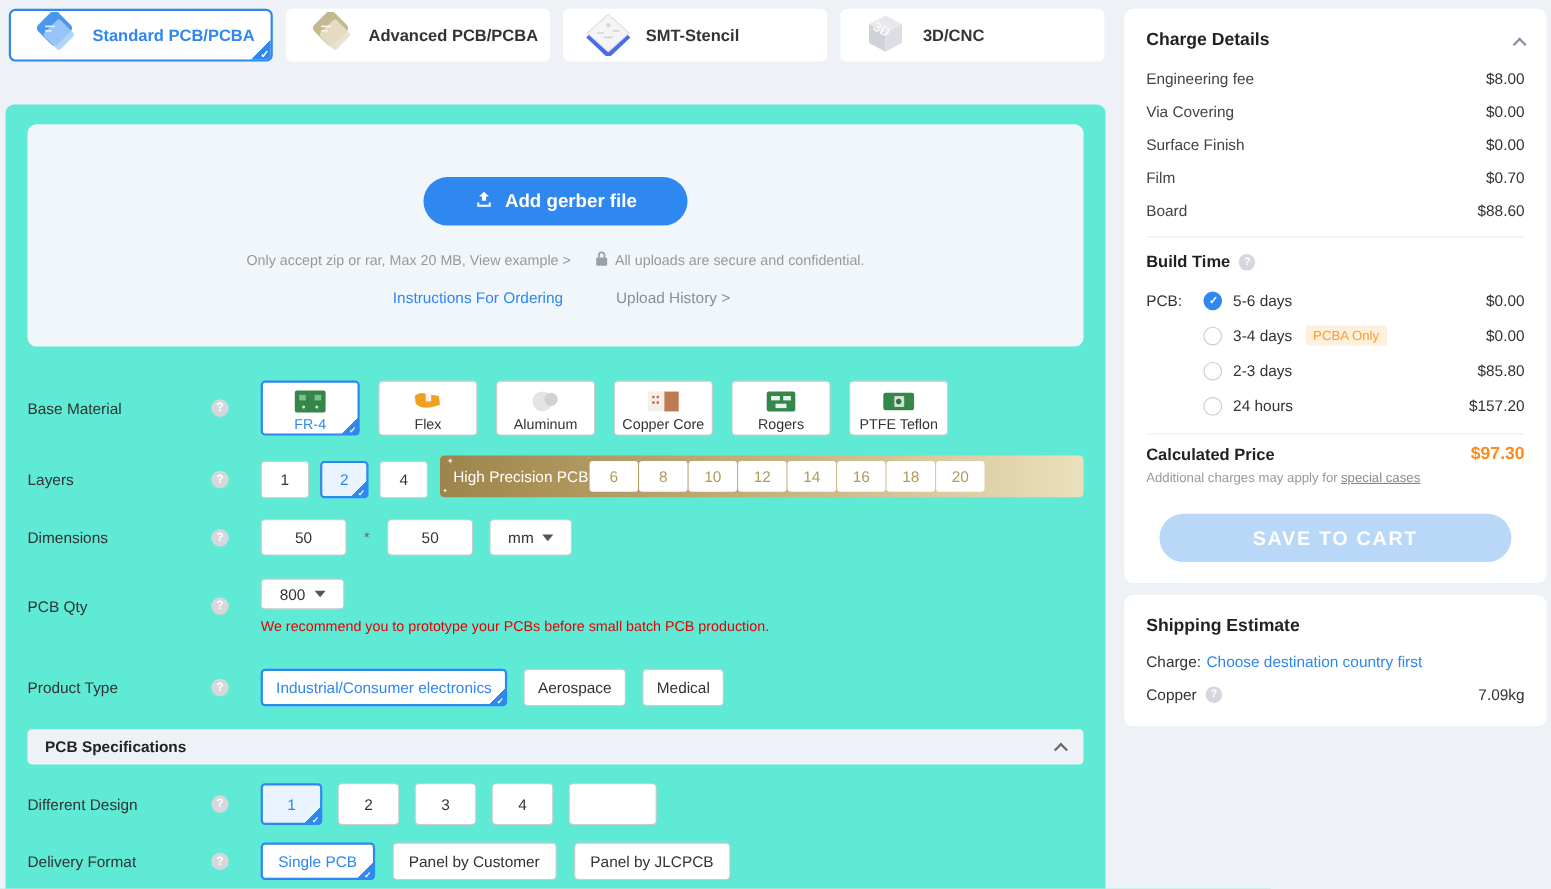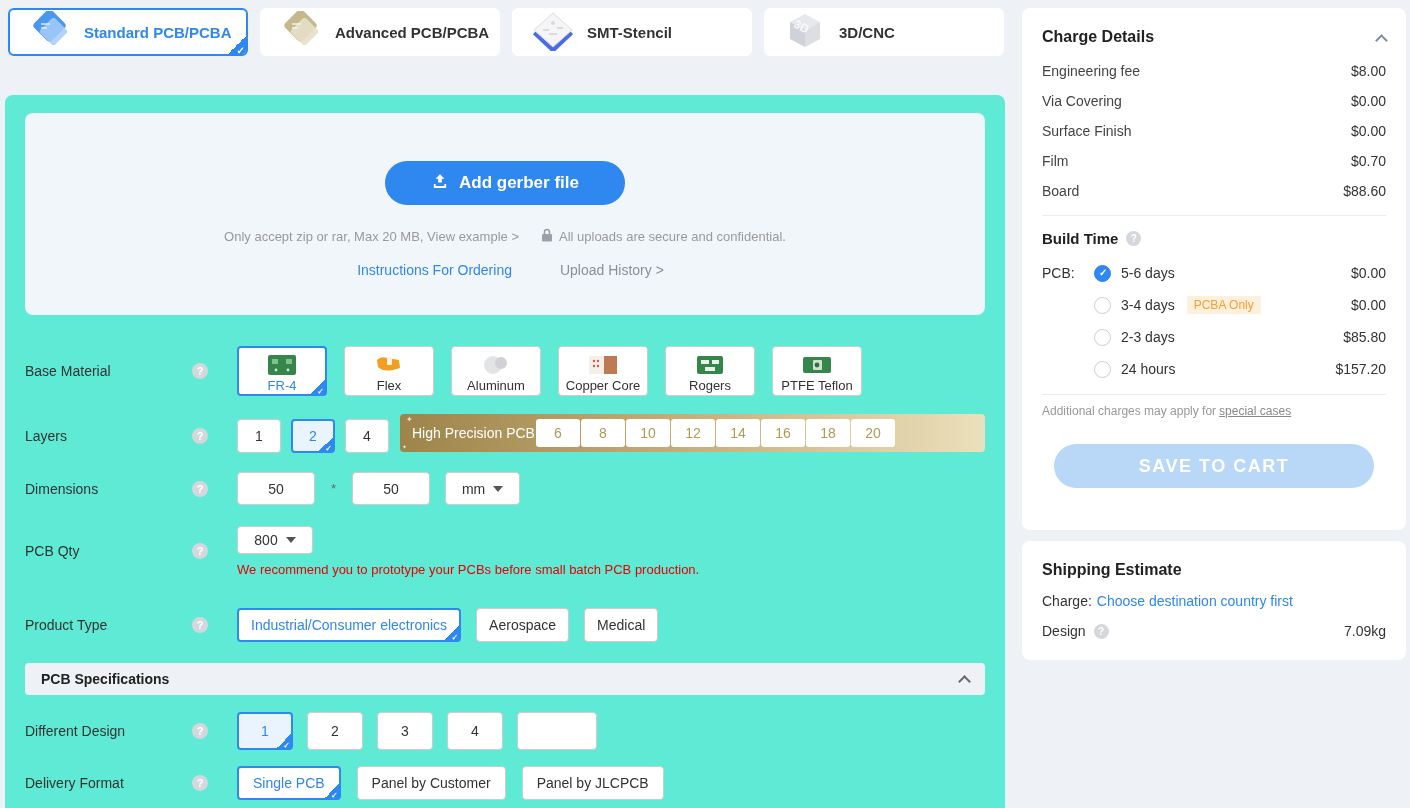--- a/index.html
+++ b/index.html
@@ -485,30 +485,34 @@
     </div>
     <div class="bt-row">
       <span class="bt-group"></span>
       <span class="radio"></span>
       <span>24 hours</span>
       <span class="bt-price">$157.20</span>
     </div>
   </div>
   <div class="divider"></div>
 
+  <div class="calc-row">
+    <span class="calc-label">Calculated Price</span>
+    <span class="calc-price">$97.30</span>
+  </div>
   <div class="calc-note">
     <span>Additional charges may apply for</span><span class="calc-note-link">special cases</span>
   </div>
   <div class="save-btn">SAVE TO CART</div>
 </div>
 
 <div class="right-card card-shipping">
   <span class="panel-title">Shipping Estimate</span>
   <div class="ship-row">
     <span>Charge:</span>
     <span class="ship-charge-link">Choose destination country first</span>
   </div>
   <div class="ship-row">
-    <span>Design</span>
+    <span>Copper</span>
     <span class="help-icon inline"></span>
     <span class="ship-weight-val">7.09kg</span>
   </div>
 </div>
 
 </body></html>

